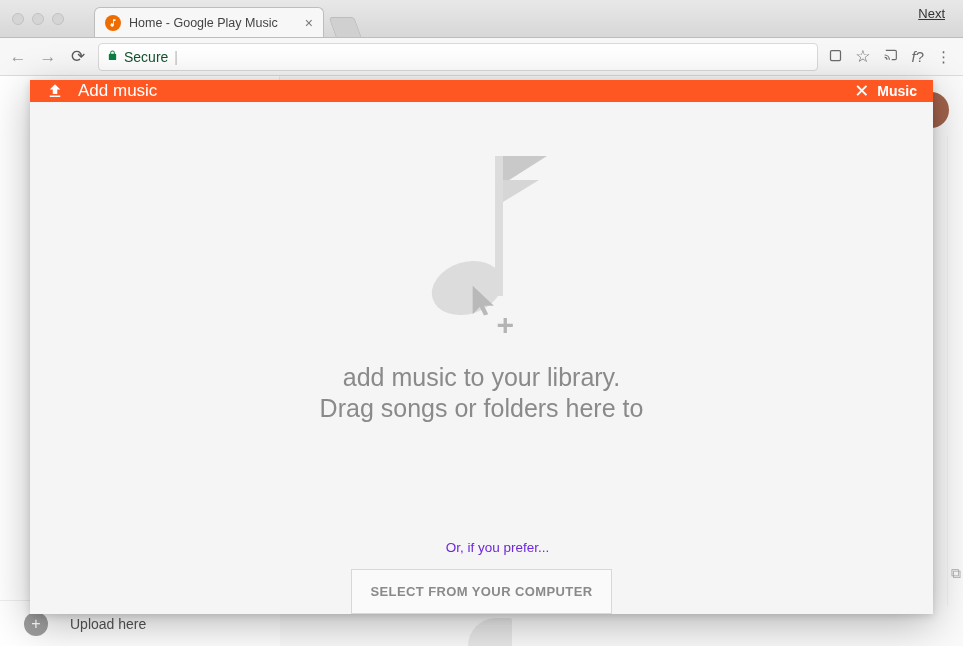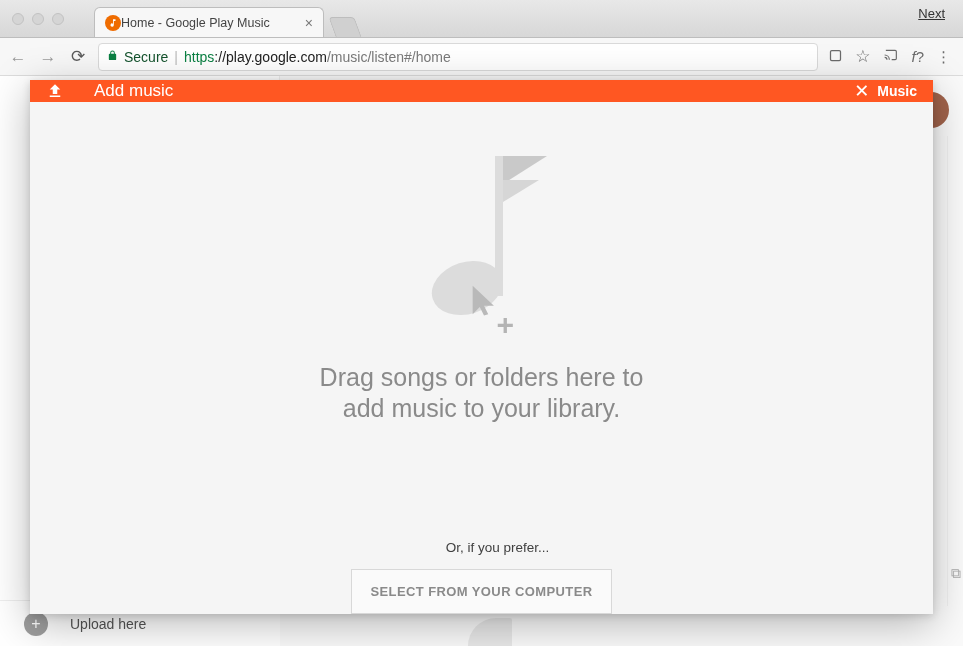--- a/index.html
+++ b/index.html
@@ -22,20 +22,21 @@
     height: 30px;
     align-self: flex-end;
     background: #f7f7f7;
     border: 1px solid #bdbdbd;
     border-bottom: none;
     border-top-left-radius: 6px;
     border-top-right-radius: 6px;
     display: flex;
     align-items: center;
     padding: 0 10px;
+    gap: 8px;
     min-width: 230px;
     font-size: 12.5px;
     color: #444;
   }
   .tab .favicon {
     width: 16px; height: 16px; border-radius: 50%;
     background: #ef6c00;
     display: flex; align-items: center; justify-content: center;
   }
   .tab .favicon svg { width: 10px; height: 10px; fill: #fff; }
@@ -163,21 +164,20 @@
     flex-direction: column;
   }
   .modal-header {
     height: 40px;
     background: #ff5722;
     display: flex;
     align-items: center;
     padding: 0 16px;
     color: #fff;
     font-size: 17px;
-    gap: 16px;
   }
   .modal-header .upload-ic { width: 18px; height: 18px; margin-right: 14px; display: inline-flex; align-items: flex-end; justify-content: center; }
   .modal-header .upload-ic svg { fill: #fff; }
   .modal-header .close-group { margin-left: auto; display: flex; align-items: center; gap: 8px; font-size: 14px; font-weight: 600; cursor: pointer; }
   .modal-header .close-group .x { font-size: 18px; line-height: 1; font-weight: 400; }
 
   .modal-body {
     flex: 1;
     display: flex;
     flex-direction: column;
@@ -222,21 +222,21 @@
     text-align: center;
     font-size: 25px;
     color: #8a8a8a;
     line-height: 1.25;
     font-weight: 400;
     margin-top: 4px;
   }
 
   .prefer {
     margin-top: 116px;
-    color: #404040;
+    color: #6d28d9;
     font-size: 13.5px;
     margin-left: 32px;
   }
   .select-btn {
     margin-top: 14px;
     background: #fafafa;
     border: 1px solid #d8d8d8;
     color: #8a8a8a;
     font-size: 13px;
     font-weight: 600;
@@ -275,23 +275,20 @@
   <span class="nav-icon enabled">⟳</span>
 
   <div class="omnibox">
     <span class="lock">
       <svg width="11" height="13" viewBox="0 0 24 24" fill="#0b8043">
           <path d="M18 8h-1V6a5 5 0 0 0-10 0v2H6a2 2 0 0 0-2 2v10a2 2 0 0 0 2 2h12a2 2 0 0 0 2-2V10a2 2 0 0 0-2-2zM9 6a3 3 0 1 1 6 0v2H9z"></path>
         </svg>
     </span>
     <span class="secure">Secure</span>
     <span class="sep">|</span>
-    <span>
-      <span class="proto">https</span><span class="host">://play.google.com</span><span class="path">/music/listen#/home</span>
-    </span>
   </div>
 
   <div class="tool-icons">
     <span>
       <svg width="15" height="15" viewBox="0 0 24 24" fill="none" stroke="#6b6b6b" stroke-width="2">
           <rect x="4" y="4" width="16" height="16" rx="2"></rect>
         </svg>
     </span>
     <span class="star">☆</span>
     <span>
@@ -339,22 +336,22 @@
         <div class="head"></div>
         <span class="cursor">
           <svg viewBox="0 0 24 24">
               <path d="M4 2l0 20 5-5 3 6 3-1-3-6 7 0z"></path>
             </svg>
         </span>
         <span class="plus">+</span>
       </div>
 
       <div class="drop-text">
+        <div>add music to your library.</div>
         <div>Drag songs or folders here to</div>
-        <div>add music to your library.</div>
       </div>
 
       <div class="prefer">Or, if you prefer...</div>
 
       <button class="select-btn">SELECT FROM YOUR COMPUTER</button>
     </div>
   </div>
 </div>
 
 </body></html>

